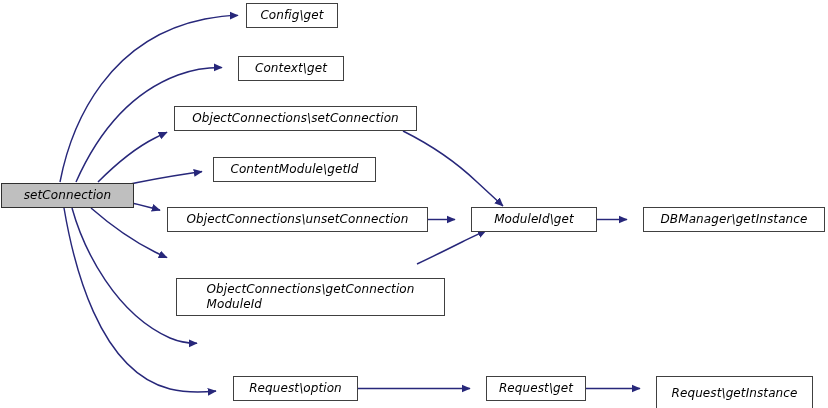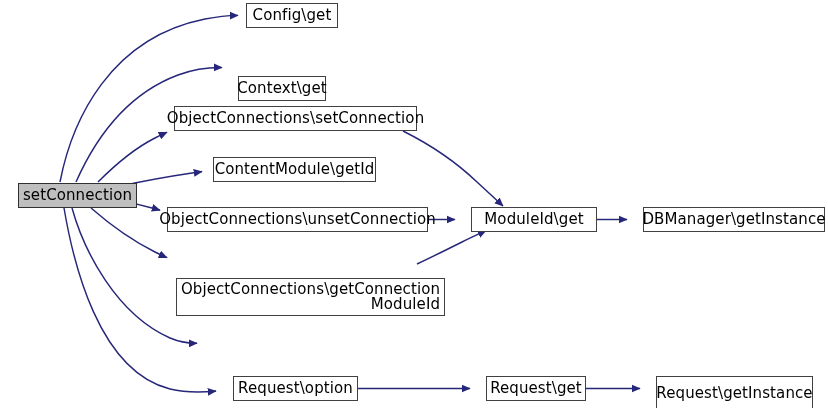--- a/index.html
+++ b/index.html
@@ -29,26 +29,27 @@
   }
   .node {
     position: absolute;
     box-sizing: border-box;
     border: 1px solid #404040;
     background: #ffffff;
     color: #000000;
     display: flex;
     align-items: center;
     justify-content: center;
-    text-align: right;
-    font-size: 15px;
+    text-align: left;
+    font-size: 12px;
     line-height: 15px;
     letter-spacing: 0.1px;
     white-space: pre;
     z-index: 2;
+    font-style: italic;
   }
   .node.root {
     background: #bfbfbf;
     border-color: #303030;
   }
   .node-label {
     display: block;
     white-space: pre-line;
   }
 </style>
@@ -74,29 +75,29 @@
       <path d="M 64 208 C 73 261 98 371 170 389 C 185 392.6 202 392.4 216 391"></path>
       <path d="M 403 131 C 427 143 455 161 477 182 C 489 193 497 200.4 503 206"></path>
       <path d="M 428 219.5 L 455 219.5"></path>
       <path d="M 417 264 C 432 257 448 249 462 242 C 471 237.6 479 233.9 486 230.6"></path>
       <path d="M 597 219.5 L 627 219.5"></path>
       <path d="M 358 388.5 L 470 388.5"></path>
       <path d="M 586 388.5 L 640 388.5"></path>
     </g>
   </svg>
 
-  <div class="node root" style="left:18px; top:183px; width:119px; height:25px;">
+  <div class="node root" style="left:1px; top:183px; width:133px; height:25px;">
     <span class="node-label">setConnection</span>
   </div>
 
   <div class="node" style="left:246px; top:3px; width:92px; height:25px;">
     <span class="node-label">Config\get</span>
   </div>
 
-  <div class="node" style="left:238px; top:56px; width:88px; height:25px;margin-top:20px;">
+  <div class="node" style="left:238px; top:56px; width:106px; height:25px;">
     <span class="node-label">Context\get</span>
   </div>
 
   <div class="node" style="left:174px; top:106px; width:243px; height:25px;">
     <span class="node-label">ObjectConnections\setConnection</span>
   </div>
 
   <div class="node" style="left:213px; top:157px; width:163px; height:25px;">
     <span class="node-label">ContentModule\getId</span>
   </div>

